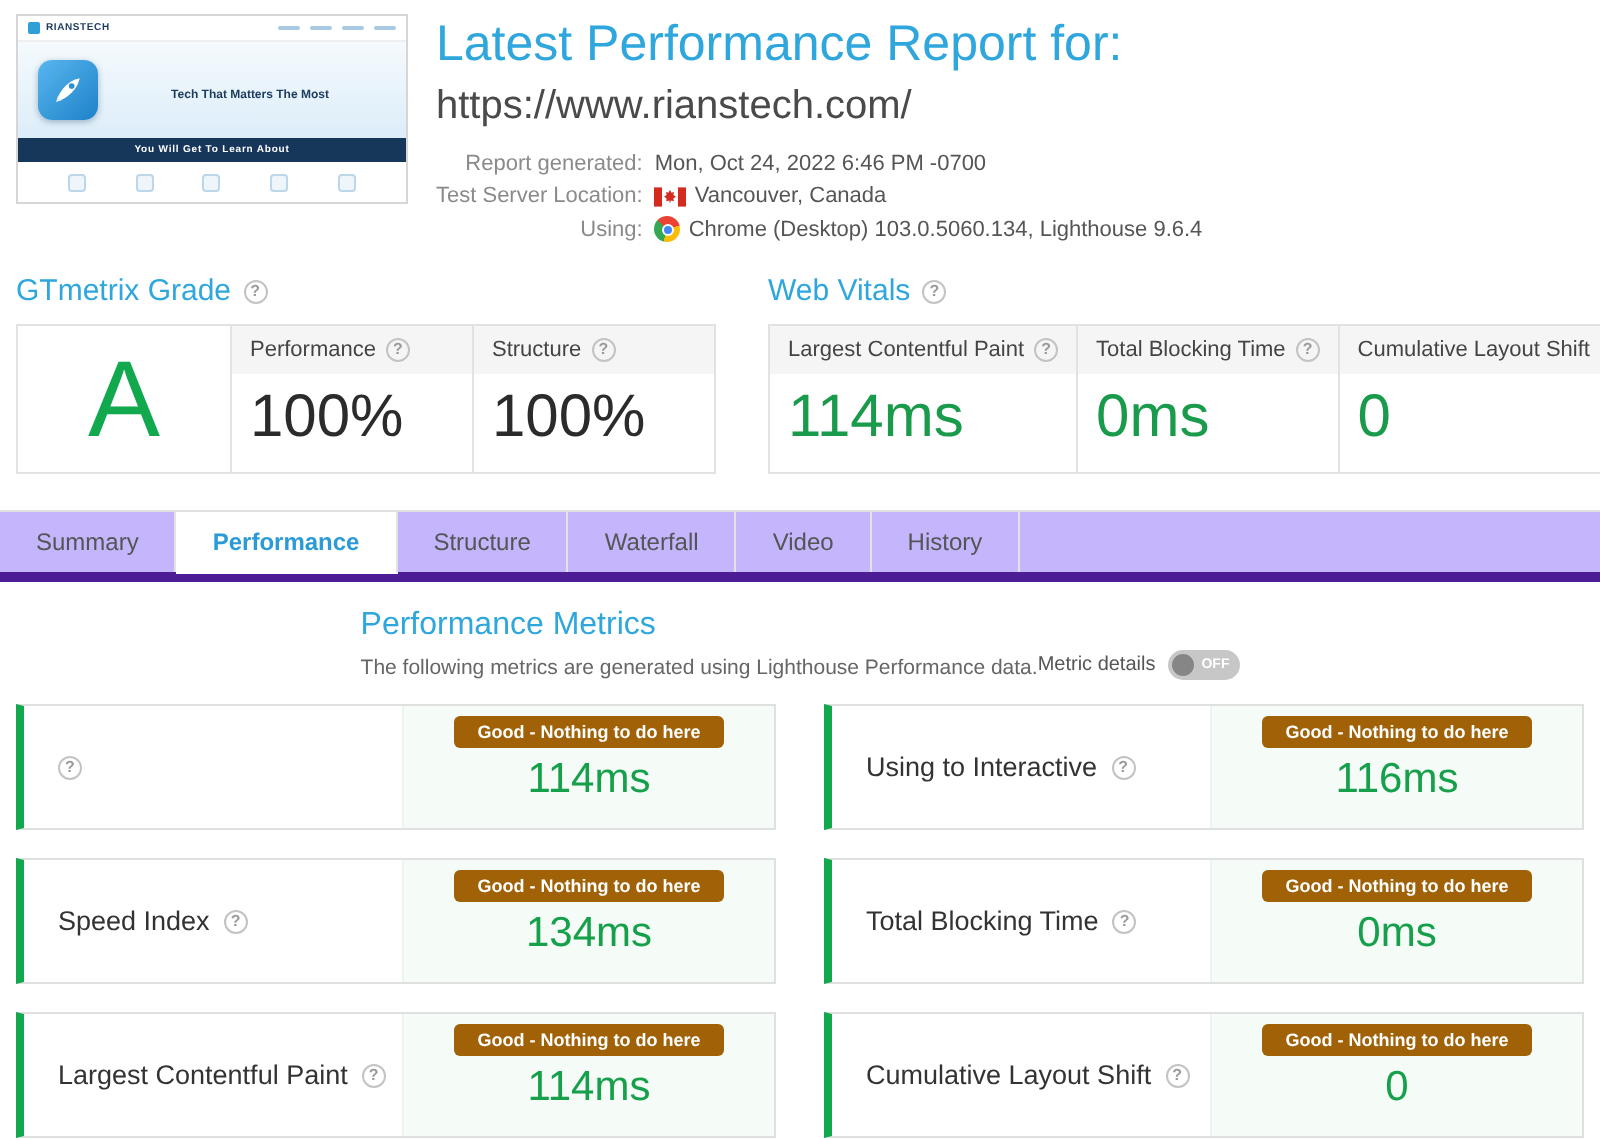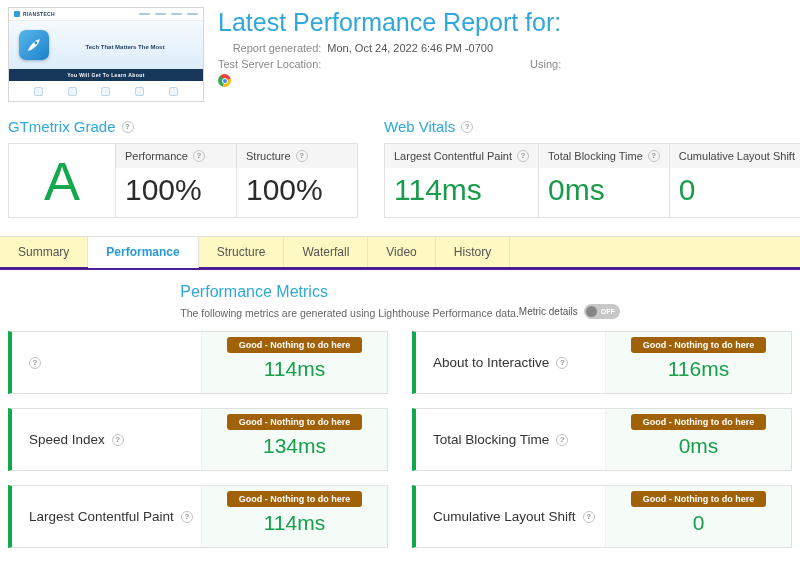--- a/index.html
+++ b/index.html
@@ -73,22 +73,22 @@
   .vitals-group { flex: 1; }
   .vitals-group .score-cell { flex: 1; }
   .vitals-group .score-cell:first-child { border-left: none; }
   .cell-label { background: #f5f5f5; padding: 6px 9px; font-size: 11px; color: #444;
     display: flex; align-items: center; gap: 5px; white-space: nowrap; }
   .cell-value { padding: 5px 9px 10px 9px; font-size: 30px; font-weight: 400; }
   .grade-val { color: #2b2b2b; }
   .vital-val { color: #1a9b4c; }
 
   
-  .tabs { display: flex; margin-top: 18px; background: #fef9c3;
-    border-top: 1px solid #e0e0e0; border-bottom: 3px solid #4c1d95; }
+  .tabs { display: flex; margin-top: 18px; background: #c4b5fd;
+    border-top: 1px solid #e0e0e0; border-bottom: 5px solid #4c1d95; }
   .tab { padding: 8px 18px; font-size: 12px; color: #555; cursor: pointer;
     border-right: 1px solid #e3e3e3; }
   .tab.active { background: #fff; color: #2a9bd6; font-weight: bold;
     margin-bottom: -1px; border-bottom: 1px solid #fff; }
 
   
   .metrics { padding: 13px 8px 0 8px; }
   .metrics-head { display: flex; justify-content: center; align-items: flex-end; }
   .metrics-title { font-size: 16px; font-weight: 400; color: #2fa7dd; margin-bottom: 6px; }
   .metrics-sub { font-size: 10.5px; color: #666; }
@@ -145,31 +145,44 @@
         <i></i>
         <i></i>
         <i></i>
         <i></i>
         <i></i>
       </div>
   </div>
 
   <div class="report-info">
     <div class="report-title">Latest Performance Report for:</div>
+    <div class="report-url">https://www.rianstech.com/</div>
     <div class="meta">
       <span class="meta-label">Report generated:</span>
       <span class="meta-value">
         <span>Mon, Oct 24, 2022 6:46 PM -0700</span>
       </span>
       <span class="meta-label">Test Server Location:</span>
+      <span class="meta-value">
+        <span class="flag-icon">
+          <svg width="16" height="11" viewBox="0 0 20 12">
+            <rect width="5" height="12" fill="#d52b1e"></rect>
+              <rect x="15" width="5" height="12" fill="#d52b1e"></rect>
+            <rect x="5" width="10" height="12" fill="#ffffff"></rect>
+            <path d="M10 1.5l.9 1.9 1.6-.6-.4 2 1.6 1.1-1.6 1 .3 1.8-1.9-.5-.5 1.8-.5-1.8-1.9.5.3-1.8-1.6-1 1.6-1.1-.4-2 1.6.6z" fill="#d52b1e"></path>
+          </svg>
+        </span>
+        <span>Vancouver, Canada</span>
+      </span>
       <span class="meta-label">Using:</span>
       <span class="meta-value">
         <span class="chrome-icon">
             <i></i>
           </span>
+        <span>Chrome (Desktop) 103.0.5060.134, Lighthouse 9.6.4</span>
       </span>
     </div>
   </div>
 </div>
 
 <div class="scores">
 
   <div class="score-group grade-group">
     <h2>
       <span>GTmetrix Grade</span>
@@ -255,21 +268,21 @@
         <span class="help-icon"></span>
       </div>
       <div class="card-right">
         <span class="badge">Good - Nothing to do here</span>
         <span class="card-value">114ms</span>
       </div>
     </div>
 
     <div class="card">
       <div class="card-label">
-        <span>About to Interactive</span>
+        <span>Using to Interactive</span>
         <span class="help-icon"></span>
       </div>
       <div class="card-right">
         <span class="badge">Good - Nothing to do here</span>
         <span class="card-value">116ms</span>
       </div>
     </div>
 
     <div class="card">
       <div class="card-label">

